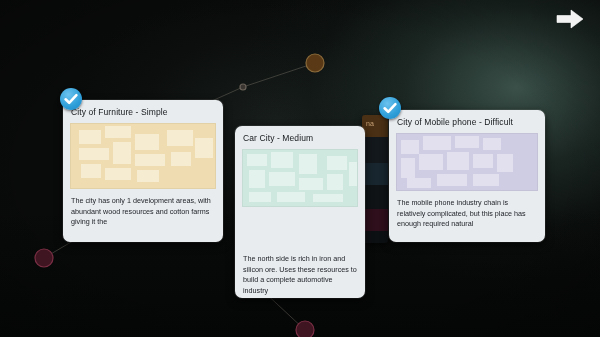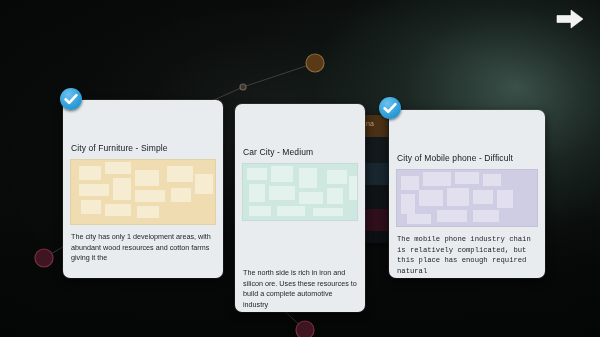--- a/index.html
+++ b/index.html
@@ -103,21 +103,20 @@
     overflow: hidden;
     cursor: pointer;
   }
   .card-title {
     font-size: 8.5px;
     color: #15181b;
     padding: 7px 8px 6px 8px;
     white-space: nowrap;
     overflow: hidden;
     letter-spacing: 0.1px;
-    margin-top: 36px;
   }
   .card-map {
     position: relative;
     margin: 0 7px;
     overflow: hidden;
     border: 1px solid rgba(0,0,0,0.05);
     box-sizing: border-box;
   }
   .blk {
     position: absolute;
@@ -129,27 +128,27 @@
     color: #1b1f24;
     padding: 7px 8px 8px 8px;
     overflow: hidden;
   }
 
   
   .card-a { left: 63px;  top: 100px; width: 160px; }
   .card-a .card-map { height: 66px; }
   .card-a .card-desc { height: 38px; }
 
-  .card-b { left: 235px; top: 104px; width: 130px; }
+  .card-b { left: 235px; top: 126px; width: 130px; }
   .card-b .card-map { height: 58px; }
   .card-b .card-desc { height: 36px; margin-top: 40px; }
 
   .card-c { left: 389px; top: 110px; width: 156px; }
   .card-c .card-map { height: 58px; }
-  .card-c .card-desc { height: 36px; font-family: Liberation Mono, monospace; }
+  .card-c .card-desc { height: 36px; }
 
   
   .check-badge {
     position: absolute;
     width: 22px;
     height: 22px;
     border-radius: 50%;
     background: radial-gradient(circle at 38% 30%, #6cc2ee 0%, #2f9fd9 58%, #1e86c4 100%);
     box-shadow: 0 1px 3px rgba(0,0,0,0.6);
     z-index: 5;

